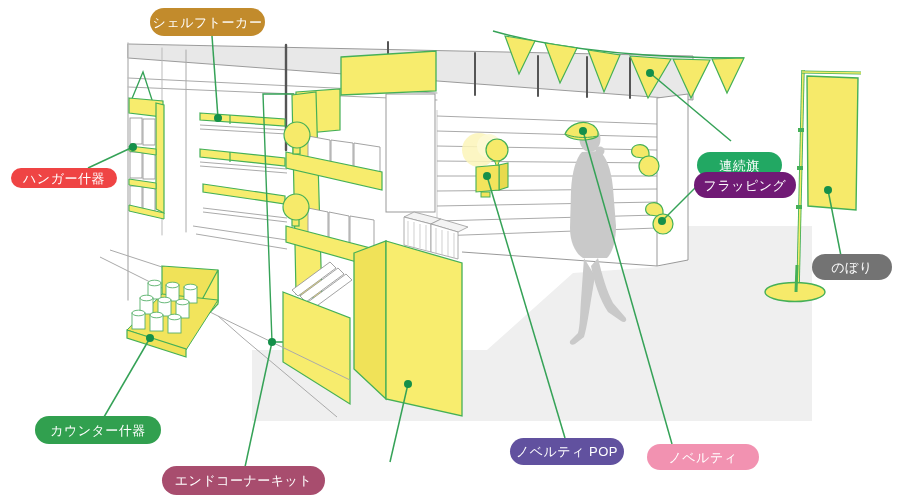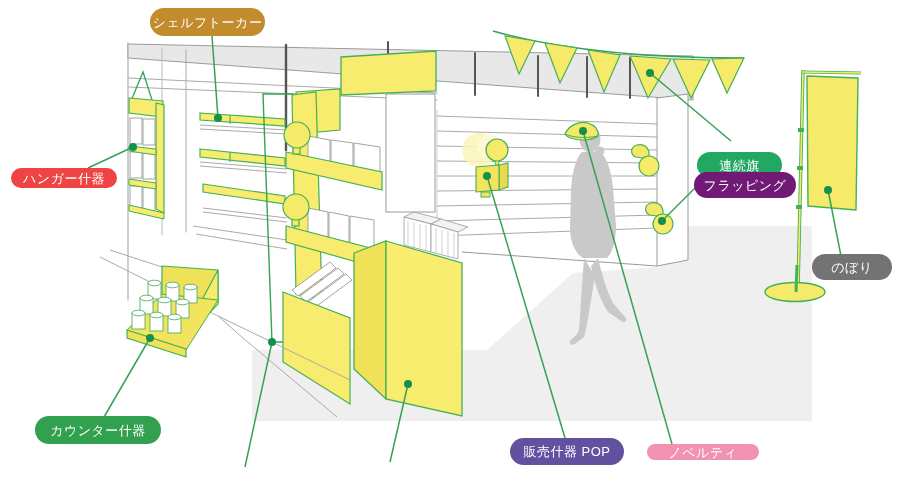--- a/index.html
+++ b/index.html
@@ -260,25 +260,26 @@
     <circle cx="828" cy="190" r="4"></circle>
   </g>
 </svg>
 
 <div class="badge" style="left: 150px; top: 8px; width: 115px; height: 28px; background: rgb(194, 139, 44);">シェルフトーカー</div>
 
 <div class="badge" style="left: 11px; top: 168px; width: 106px; height: 20px; background: #ef4444;">ハンガー什器</div>
 
 <div class="badge" style="left: 35px; top: 416px; width: 126px; height: 28px; background: rgb(49, 160, 79);">カウンター什器</div>
 
-
-
-<div class="badge" style="left: 510px; top: 438px; width: 114px; height: 27px; background: rgb(97, 81, 159);">販売什器 POP</div>
-
-<div class="badge" style="left: 647px; top: 444px; width: 112px; height: 16px; background: rgb(242, 146, 177);">ノベルティ</div>
+<div class="badge" style="left: 162px; top: 466px; width: 163px; height: 29px; background: rgb(168, 77, 110);">エンドコーナーキット</div>
+
+
+<div class="badge" style="left: 510px; top: 438px; width: 114px; height: 27px; background: rgb(97, 81, 159);">ノベルティ POP</div>
+
+<div class="badge" style="left: 647px; top: 444px; width: 112px; height: 26px; background: rgb(242, 146, 177);">ノベルティ</div>
 
 <div class="badge" style="left: 697px; top: 152px; width: 85px; height: 26px; background: rgb(34, 168, 99);">連続旗</div>
 
 <div class="badge" style="left: 694px; top: 172px; width: 102px; height: 26px; background: #701a75;">フラッピング</div>
 
 <div class="badge" style="left: 812px; top: 254px; width: 80px; height: 26px; background: #737373;">のぼり</div>
 
 </div>
 
 </body></html>

